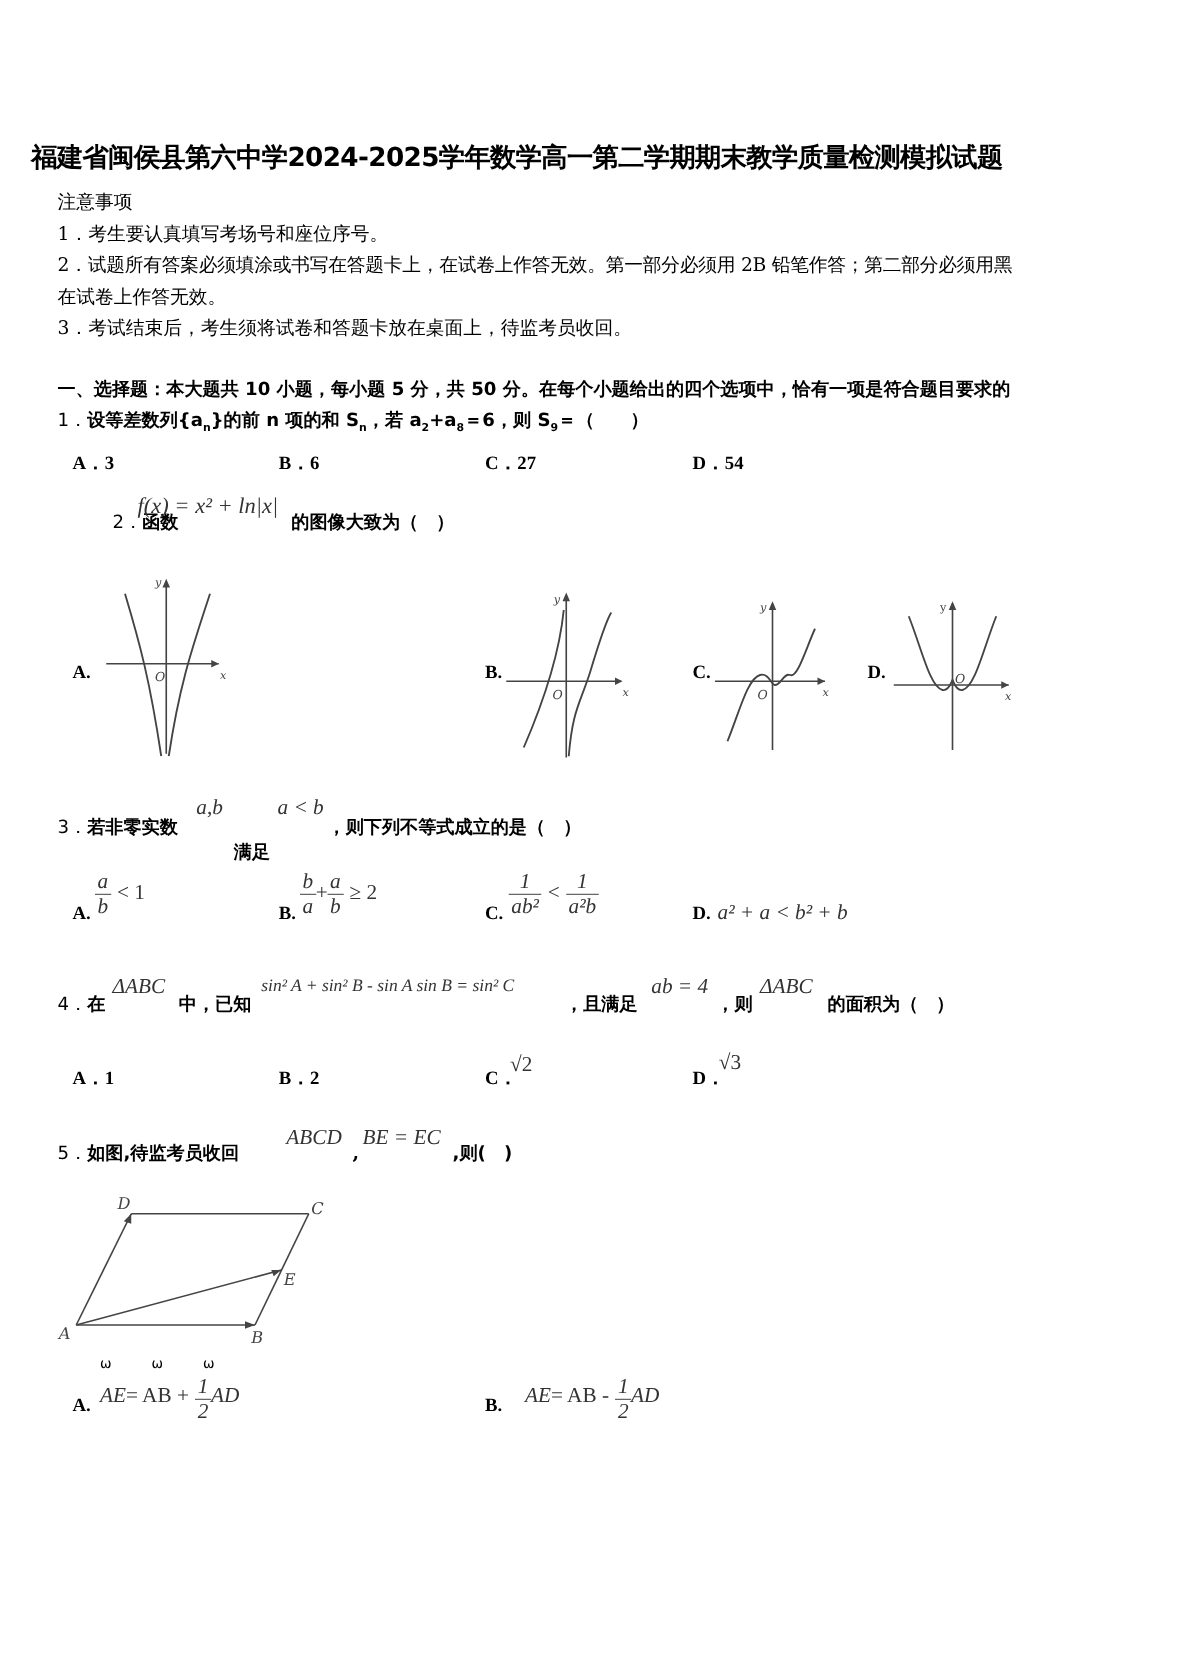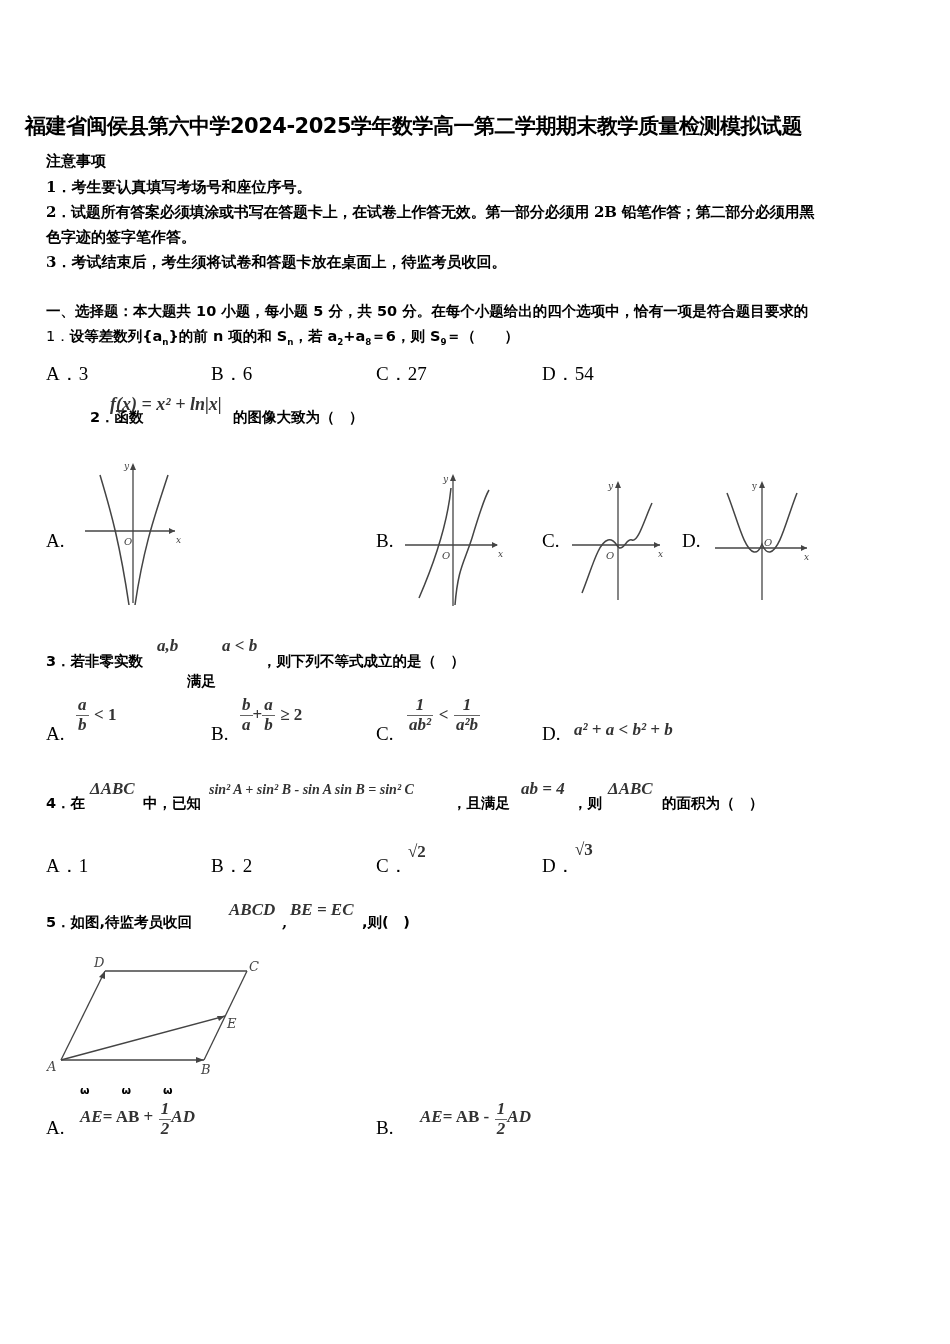--- a/index.html
+++ b/index.html
@@ -1,40 +1,40 @@
 <!DOCTYPE html>
 <html><head>
 <meta charset="utf-8">
 <style>
   html, body { margin: 0; padding: 0; background: #ffffff; }
   body { width: 950px; height: 1344px; position: relative; overflow: hidden;
          font-family: "DejaVu Serif", "Liberation Serif", serif; color: #000; }
-  .abs { position: absolute; white-space: nowrap; font-weight: bold; }
+  .abs { position: absolute; white-space: nowrap; }
   .title { left: 0; width: 827px; top: 112px; text-align: center;
            font-family: "DejaVu Sans", sans-serif; font-weight: bold; font-size: 21px; letter-spacing: -0.5px; }
   .txt { font-size: 15px; }
   .bold { font-weight: bold; }
   .math { font-family: "Liberation Serif", "DejaVu Serif", serif; font-style: italic; color: #333; font-size: 17px; }
   .mathu { font-family: "Liberation Serif", "DejaVu Serif", serif; color: #333; font-size: 17px; }
-  .opt { font-weight: normal; font-size: 19px; font-family: "Liberation Serif", serif; }
+  .opt { font-weight: bold; font-size: 15px; font-family: "Liberation Serif", serif; margin-left: 12px; }
   .frac { display: inline-block; vertical-align: middle; text-align: center; font-family: "Liberation Serif", serif; font-style: italic; color:#333; font-size:17px; line-height: 1.1; }
   .frac .num { display:block; border-bottom: 1px solid #666; padding: 0 2px; }
   .frac .den { display:block; padding: 0 2px; }
   sup, sub { font-size: 60%; }
   svg { position: absolute; }
 </style>
 </head>
 <body>
 
 <div class="abs title">福建省闽侯县第六中学2024-2025学年数学高一第二学期期末教学质量检测模拟试题</div>
 
 <div class="abs txt" style="left:46px; top:152px;">注意事项</div>
 <div class="abs txt" style="left:46px; top:178px;">1．考生要认真填写考场号和座位序号。</div>
 <div class="abs txt" style="left:46px; top:203px; letter-spacing:-0.2px;">2．试题所有答案必须填涂或书写在答题卡上，在试卷上作答无效。第一部分必须用 2B 铅笔作答；第二部分必须用黑</div>
-<div class="abs txt" style="left:46px; top:228px;">色字迹的签字笔作答。</div>
+<div class="abs txt" style="left:46px; top:228px;">在试卷上作答无效。</div>
 <div class="abs txt" style="left:46px; top:253px;">3．考试结束后，考生须将试卷和答题卡放在桌面上，待监考员收回。</div>
 
 <div class="abs txt bold" style="left:46px; top:302px; font-family:'DejaVu Sans',sans-serif; font-size:14.5px;">一、选择题：本大题共 10 小题，每小题 5 分，共 50 分。在每个小题给出的四个选项中，恰有一项是符合题目要求的</div>
 
 <div class="abs txt bold" style="left:46px; top:327px; font-family:'DejaVu Sans',sans-serif; font-size:14.5px;">
   <span style="font-weight:normal">1．</span><span>设等差数列{a</span><sub>n</sub><span>}的前 n 项的和 S</span><sub>n</sub><span>，若 a</span><sub>2</sub><span>+a</span><sub>8</sub><span>＝6，则 S</span><sub>9</sub><span>＝（　　）</span>
 </div>
 <div class="abs opt" style="left:46px; top:361px;"><span>A．</span><span>3</span></div>
 <div class="abs opt" style="left:211px; top:361px;"><span>B．</span><span>6</span></div>
 <div class="abs opt" style="left:376px; top:361px;"><span>C．</span><span>27</span></div>

